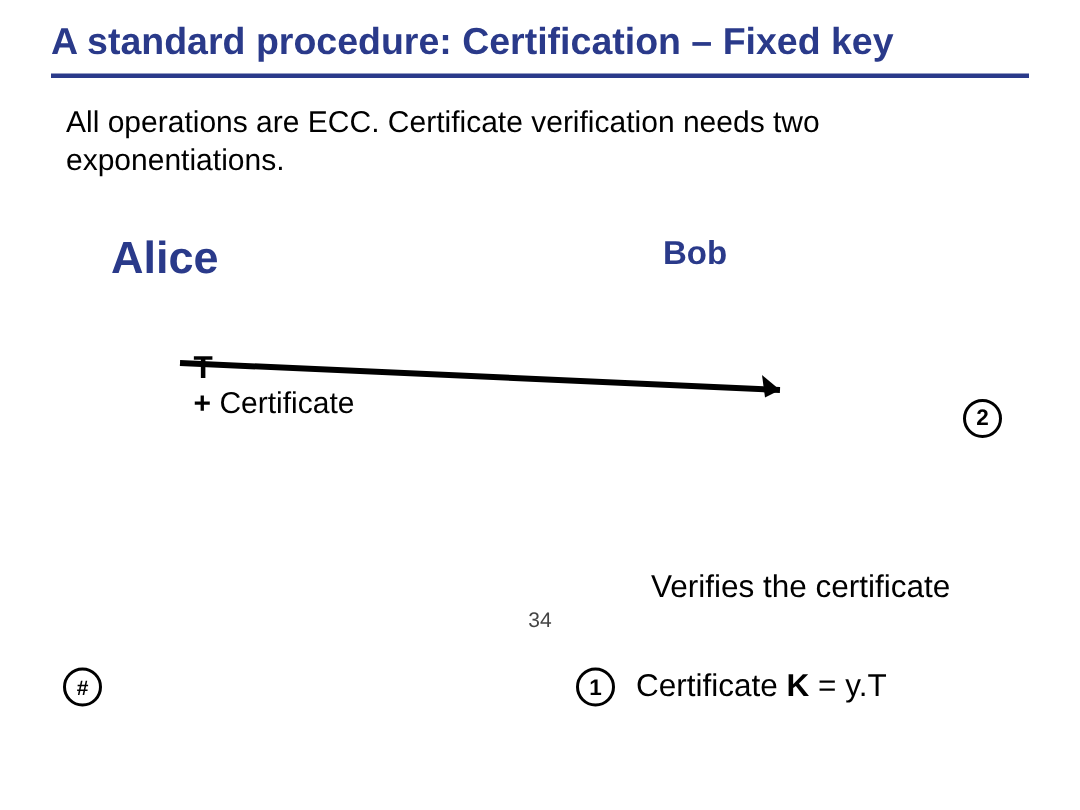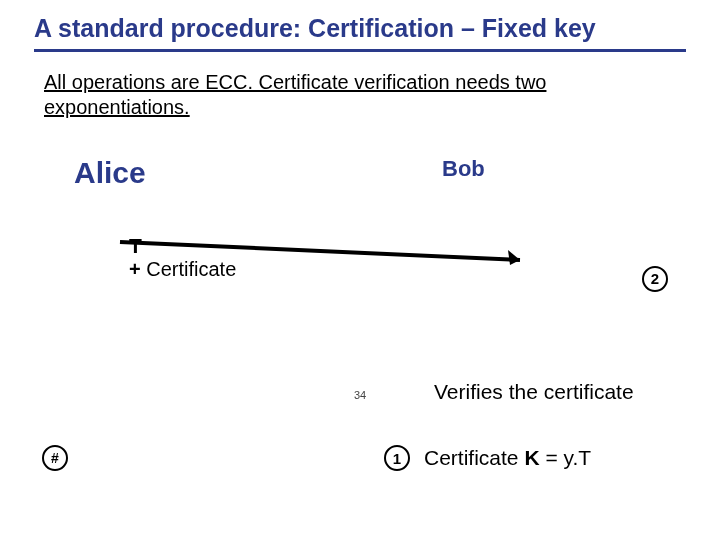--- a/index.html
+++ b/index.html
@@ -1,38 +1,38 @@
 <!DOCTYPE html>
 <html><head>
 <meta charset="utf-8">
 <style>
   * { box-sizing: border-box; margin: 0; padding: 0; }
   html, body { width: 720px; height: 540px; font-family: Verdana, Geneva, sans-serif; background: #fff; color: #000; }
   .slide { position: relative; width: 720px; height: 437px; padding: 14px 34px 0 34px; }
   .title { color: #2a3a8a; font-weight: bold; font-size: 25px; line-height: 1.15; padding-bottom: 4px; }
   .title-rule { margin-top: 2px; height: 0; border: none; border-top: 3px solid #2a3a8a; width: 100%; }
-  .intro { font-size: 20px; margin: 18px 10px 0 10px; line-height: 1.25; text-decoration: underline; }
+  .intro { font-size: 20px; margin: 18px 10px 0 10px; line-height: 1.25; }
   .parties { position: relative; margin-top: 36px; height: 30px; }
   .alice { position: absolute; left: 40px; top: 0; color: #2a3a8a; font-weight: bold; font-size: 30px; }
   .bob { position: absolute; left: 408px; top: 0; color: #2a3a8a; font-weight: bold; font-size: 22px; }
   .protocol { position: relative; height: 110px; }
   .send-label { position: absolute; left: 95px; top: 48px; font-size: 20px; }
   .send-label .T { font-weight: bold; display: block; margin-bottom: 0; font-size: 21px; letter-spacing: 0.5px; }
   .send-label .plus { font-weight: bold; }
   .arrow-wrap { position: absolute; left: 82px; top: 44px; width: 430px; height: 26px; }
   .badge { display: inline-flex; align-items: center; justify-content: center; width: 26px; height: 26px; border: 2px solid #000; border-radius: 50%; font-weight: bold; font-size: 15px; background: #fff; }
   .badge2 { position: absolute; left: 608px; top: 80px; }
   .verifies { position: absolute; left: 398px; top: 380px; font-size: 21px; margin-left: 36px; }
   .calc-row { position: absolute; left: 384px; top: 445px; display: flex; align-items: center; gap: 14px; }
   .calc-row .calc { font-size: 21px; }
   .calc-row .calc .kb { font-weight: bold; }
   .legend { position: absolute; left: 42px; top: 445px; display: flex; align-items: center; gap: 10px; }
   .legend .hash { font-weight: bold; font-size: 14px; }
   .legend-text { font-size: 17px; }
-  .pagenum { position: absolute; left: 50%; transform: translateX(-50%); bottom: 36px; font-size: 11px; color: #444; }
+  .pagenum { position: absolute; left: 50%; transform: translateX(-50%); bottom: 16px; font-size: 14px; color: #444; }
 </style>
 </head>
 <body>
 
 <div class="slide">
   <div class="title">A standard procedure: Certification – Fixed key</div>
   <hr class="title-rule">
   <div class="intro">All operations are ECC. Certificate verification needs two exponentiations.</div>
 
   <div class="parties">

